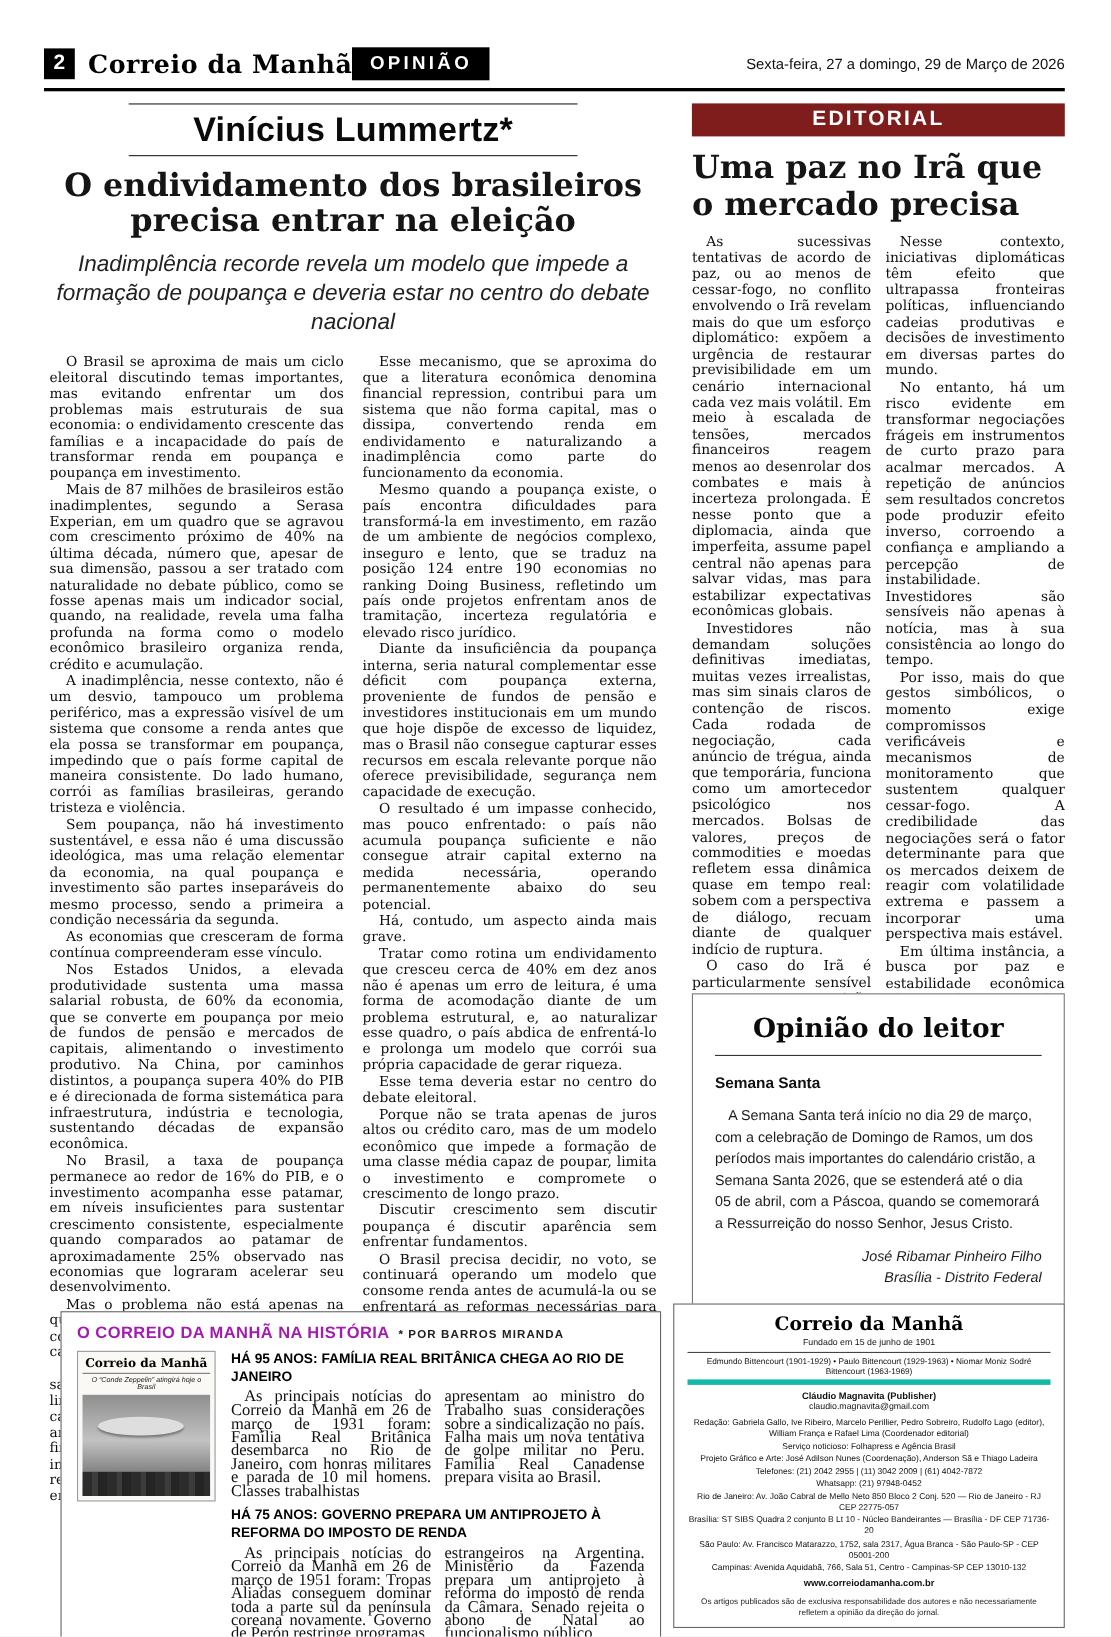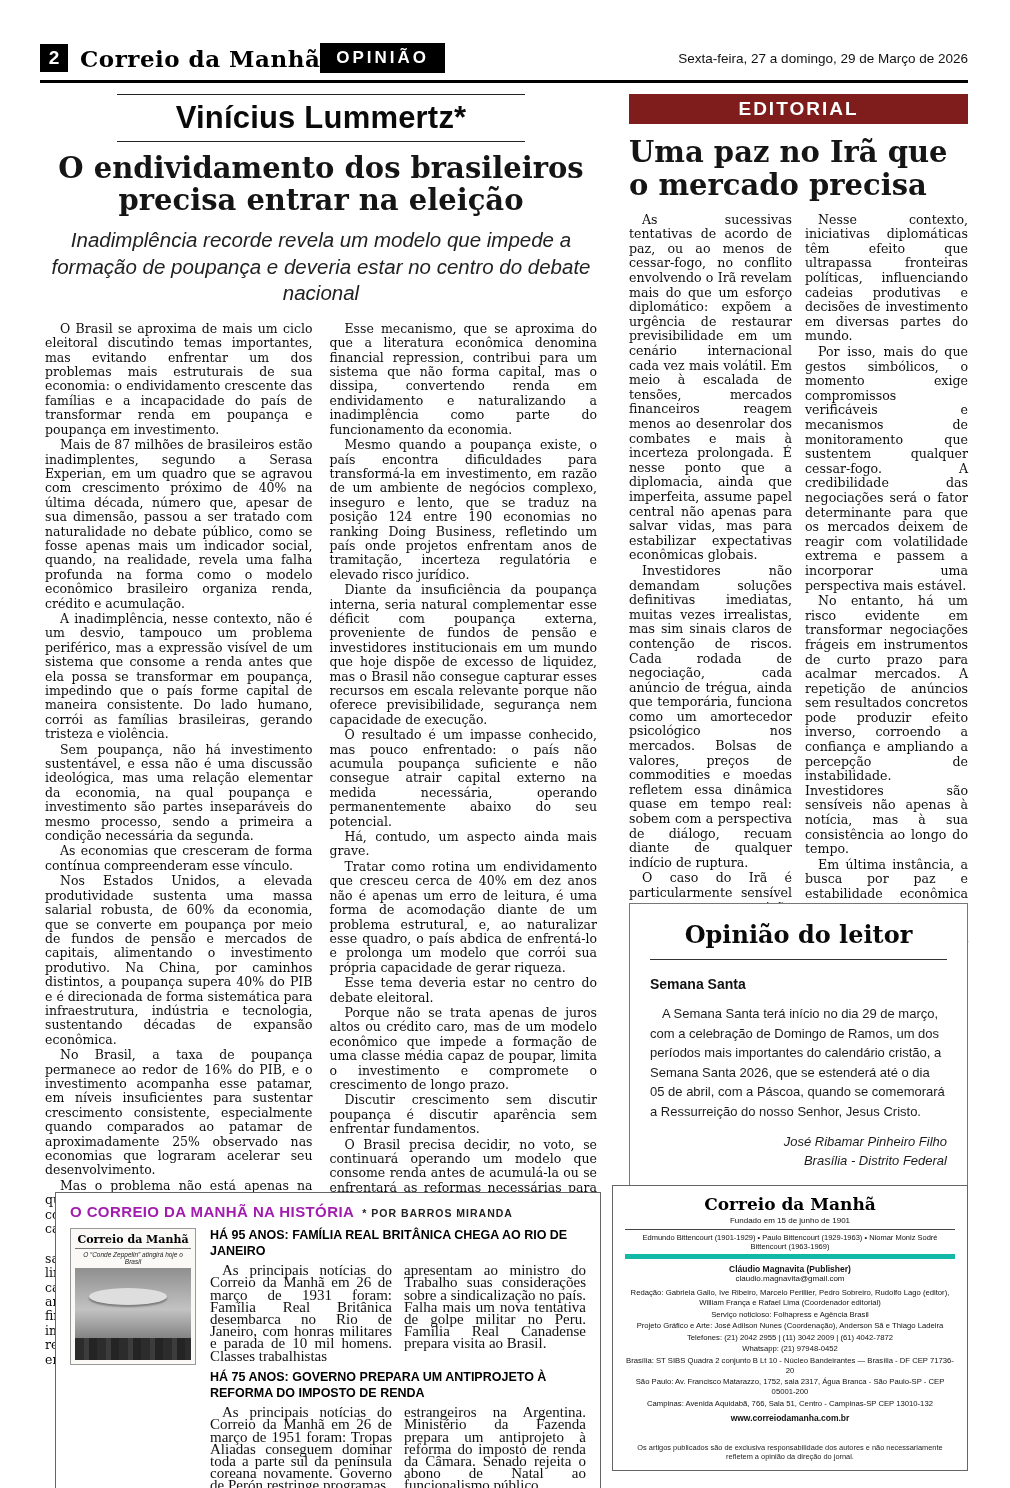--- a/index.html
+++ b/index.html
@@ -79,21 +79,21 @@
   .mh-box { position:absolute; left:612px; top:1185px; width:356px; box-sizing:border-box;
             border:1px solid #666; padding:8px 12px 8px; background:#fff; text-align:center; }
   .mh-title { font-family:"DejaVu Serif", serif; font-weight:bold; font-size:17px; color:#000; margin:0; }
   .mh-founded { font-size:8px; margin:2px 0 4px; color:#111; }
   .mh-founders { border-top:1px solid #444; border-bottom:5px solid #14b8a6; padding:3px 0; font-size:7.5px; color:#111; }
   .mh-publisher { font-size:8.5px; font-weight:bold; margin-top:5px; }
   .mh-email { font-size:8px; margin-bottom:5px; }
   .mh-lines p { margin:1.5px 0; }
   .mh-line { font-size:7.7px; line-height:1.3; color:#111; }
   .mh-site { font-size:8.5px; font-weight:bold; margin-top:4px; }
-  .mh-disclaimer { font-size:7.4px; line-height:1.35; color:#222; margin-top:20px; }
+  .mh-disclaimer { font-size:7.4px; line-height:1.35; color:#222; margin-top:7px; }
 </style>
 </head>
 <body>
 
 <div class="page">
 
   <div class="topbar">
     <div class="pagenum">2</div>
     <div class="masthead-title">Correio da Manhã</div>
     <div class="section-box">OPINIÃO</div>
@@ -142,22 +142,22 @@
     <div class="ed-banner" style="background-color: #7f1d1d;">EDITORIAL</div>
     <h1 class="ed-headline">Uma paz no Irã que o mercado precisa</h1>
     <div class="ed-cols">
       <div class="col">
           <p class="epara">As sucessivas tentativas de acordo de paz, ou ao menos de cessar-fogo, no conflito envolvendo o Irã revelam mais do que um esforço diplomático: expõem a urgência de restaurar previsibilidade em um cenário internacional cada vez mais volátil. Em meio à escalada de tensões, mercados financeiros reagem menos ao desenrolar dos combates e mais à incerteza prolongada. É nesse ponto que a diplomacia, ainda que imperfeita, assume papel central não apenas para salvar vidas, mas para estabilizar expectativas econômicas globais.</p>
           <p class="epara">Investidores não demandam soluções definitivas imediatas, muitas vezes irrealistas, mas sim sinais claros de contenção de riscos. Cada rodada de negociação, cada anúncio de trégua, ainda que temporária, funciona como um amortecedor psicológico nos mercados. Bolsas de valores, preços de commodities e moedas refletem essa dinâmica quase em tempo real: sobem com a perspectiva de diálogo, recuam diante de qualquer indício de ruptura.</p>
           <p class="epara">O caso do Irã é particularmente sensível por sua posição estratégica no fornecimento de energia. Qualquer ameaça à estabilidade da região impacta diretamente o preço do petróleo e, por consequência, a inflação global.</p>
         </div>
       <div class="col">
           <p class="epara">Nesse contexto, iniciativas diplomáticas têm efeito que ultrapassa fronteiras políticas, influenciando cadeias produtivas e decisões de investimento em diversas partes do mundo.</p>
+          <p class="epara">No entanto, há um risco evidente em transformar negociações frágeis em instrumentos de curto prazo para acalmar mercados. A repetição de anúncios sem resultados concretos pode produzir efeito inverso, corroendo a confiança e ampliando a percepção de instabilidade. Investidores são sensíveis não apenas à notícia, mas à sua consistência ao longo do tempo.</p>
           <p class="epara">Por isso, mais do que gestos simbólicos, o momento exige compromissos verificáveis e mecanismos de monitoramento que sustentem qualquer cessar-fogo. A credibilidade das negociações será o fator determinante para que os mercados deixem de reagir com volatilidade extrema e passem a incorporar uma perspectiva mais estável.</p>
-          <p class="epara">No entanto, há um risco evidente em transformar negociações frágeis em instrumentos de curto prazo para acalmar mercados. A repetição de anúncios sem resultados concretos pode produzir efeito inverso, corroendo a confiança e ampliando a percepção de instabilidade. Investidores são sensíveis não apenas à notícia, mas à sua consistência ao longo do tempo.</p>
           <p class="epara">Em última instância, a busca por paz e estabilidade econômica não são agendas concorrentes, mas complementares. A redução das tensões no conflito com o Irã não apenas preserva vidas, como também oferece ao sistema financeiro global aquilo que ele mais valoriza: previsibilidade. Sem ela, qualquer recuperação será sempre parcial e vulnerável.</p>
         </div>
     </div>
   </aside>
 
   <section class="reader-box">
     <h2 class="reader-title">Opinião do leitor</h2>
     <h3 class="letter-title">Semana Santa</h3>
     <p class="letter-body">A Semana Santa terá início no dia 29 de março, com a celebração de Domingo de Ramos, um dos períodos mais importantes do calendário cristão, a Semana Santa 2026, que se estenderá até o dia 05 de abril, com a Páscoa, quando se comemorará a Ressurreição do nosso Senhor, Jesus Cristo.</p>
     <p class="letter-sig">
@@ -201,20 +201,21 @@
     <div class="mh-founded">Fundado em 15 de junho de 1901</div>
     <div class="mh-founders">Edmundo Bittencourt (1901-1929) • Paulo Bittencourt (1929-1963) • Niomar Moniz Sodré Bittencourt (1963-1969)</div>
     <div class="mh-publisher">Cláudio Magnavita (Publisher)</div>
     <div class="mh-email">claudio.magnavita@gmail.com</div>
     <div class="mh-lines">
         <p class="mh-line">Redação: Gabriela Gallo, Ive Ribeiro, Marcelo Perillier, Pedro Sobreiro, Rudolfo Lago (editor), William França e Rafael Lima (Coordenador editorial)</p>
         <p class="mh-line">Serviço noticioso: Folhapress e Agência Brasil</p>
         <p class="mh-line">Projeto Gráfico e Arte: José Adilson Nunes (Coordenação), Anderson Sã e Thiago Ladeira</p>
         <p class="mh-line">Telefones: (21) 2042 2955 | (11) 3042 2009 | (61) 4042-7872</p>
         <p class="mh-line">Whatsapp: (21) 97948-0452</p>
+        <p class="mh-line">Rio de Janeiro: Av. João Cabral de Mello Neto 850 Bloco 2 Conj. 520 — Rio de Janeiro - RJ CEP 22775-057</p>
         <p class="mh-line">Brasília: ST SIBS Quadra 2 conjunto B Lt 10 - Núcleo Bandeirantes — Brasília - DF CEP 71736-20</p>
         <p class="mh-line">São Paulo: Av. Francisco Matarazzo, 1752, sala 2317, Água Branca - São Paulo-SP - CEP 05001-200</p>
         <p class="mh-line">Campinas: Avenida Aquidabã, 766, Sala 51, Centro - Campinas-SP CEP 13010-132</p>
       </div>
     <div class="mh-site">www.correiodamanha.com.br</div>
     <div class="mh-disclaimer">Os artigos publicados são de exclusiva responsabilidade dos autores e não necessariamente refletem a opinião da direção do jornal.</div>
   </section>
 
 </div>
 

